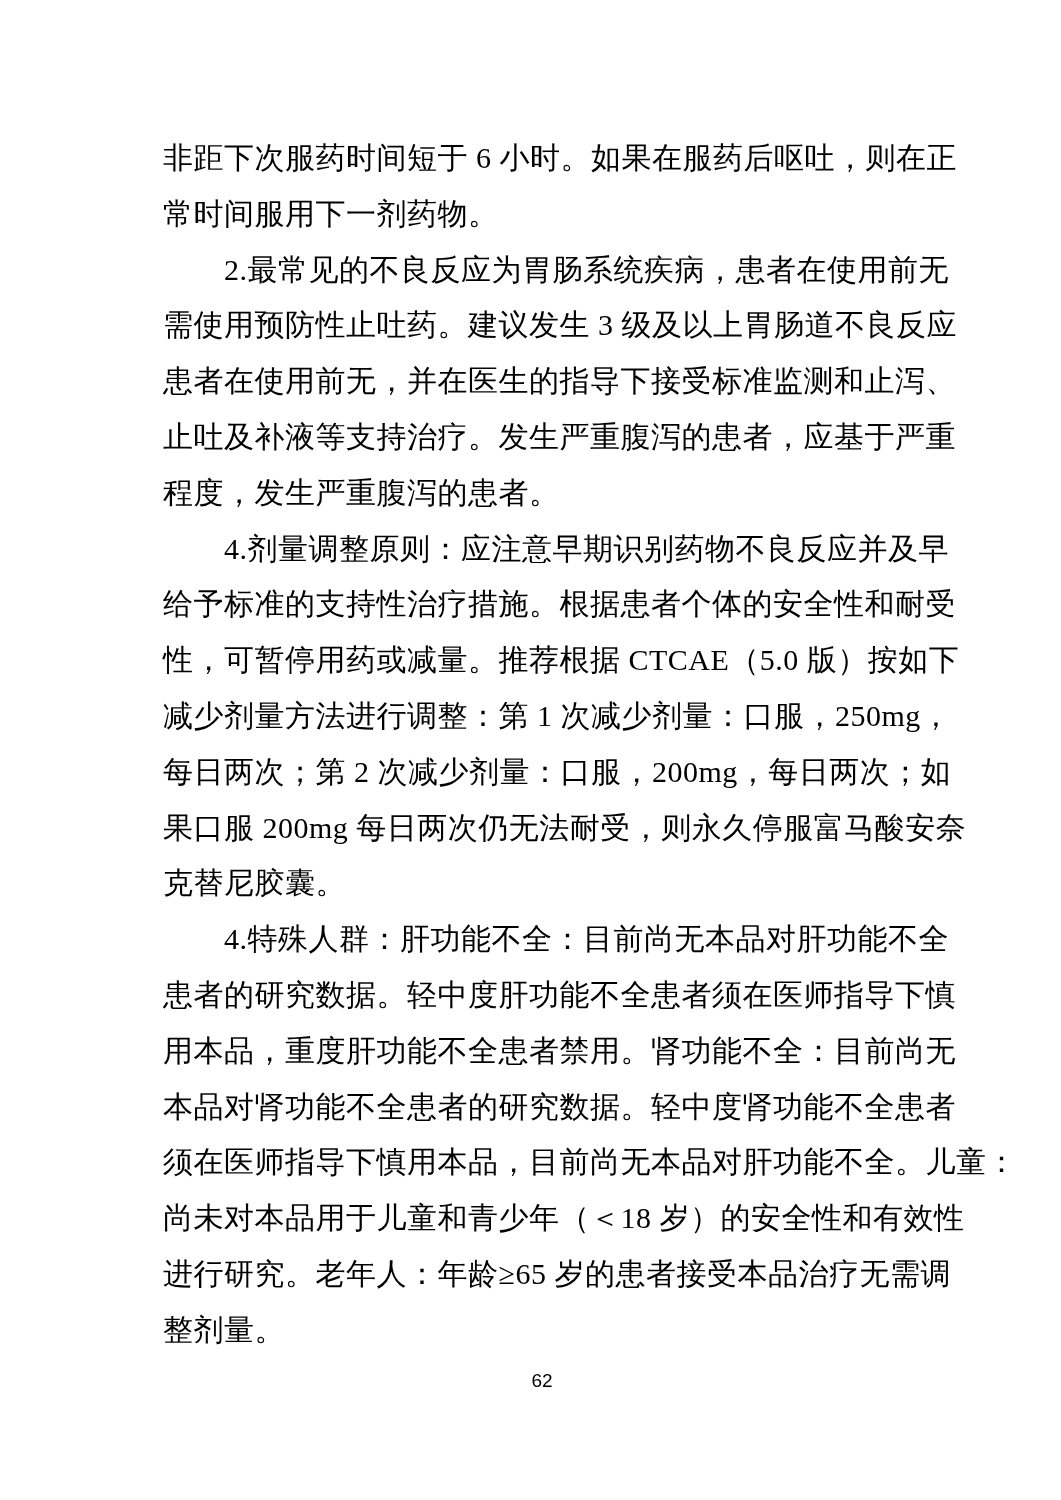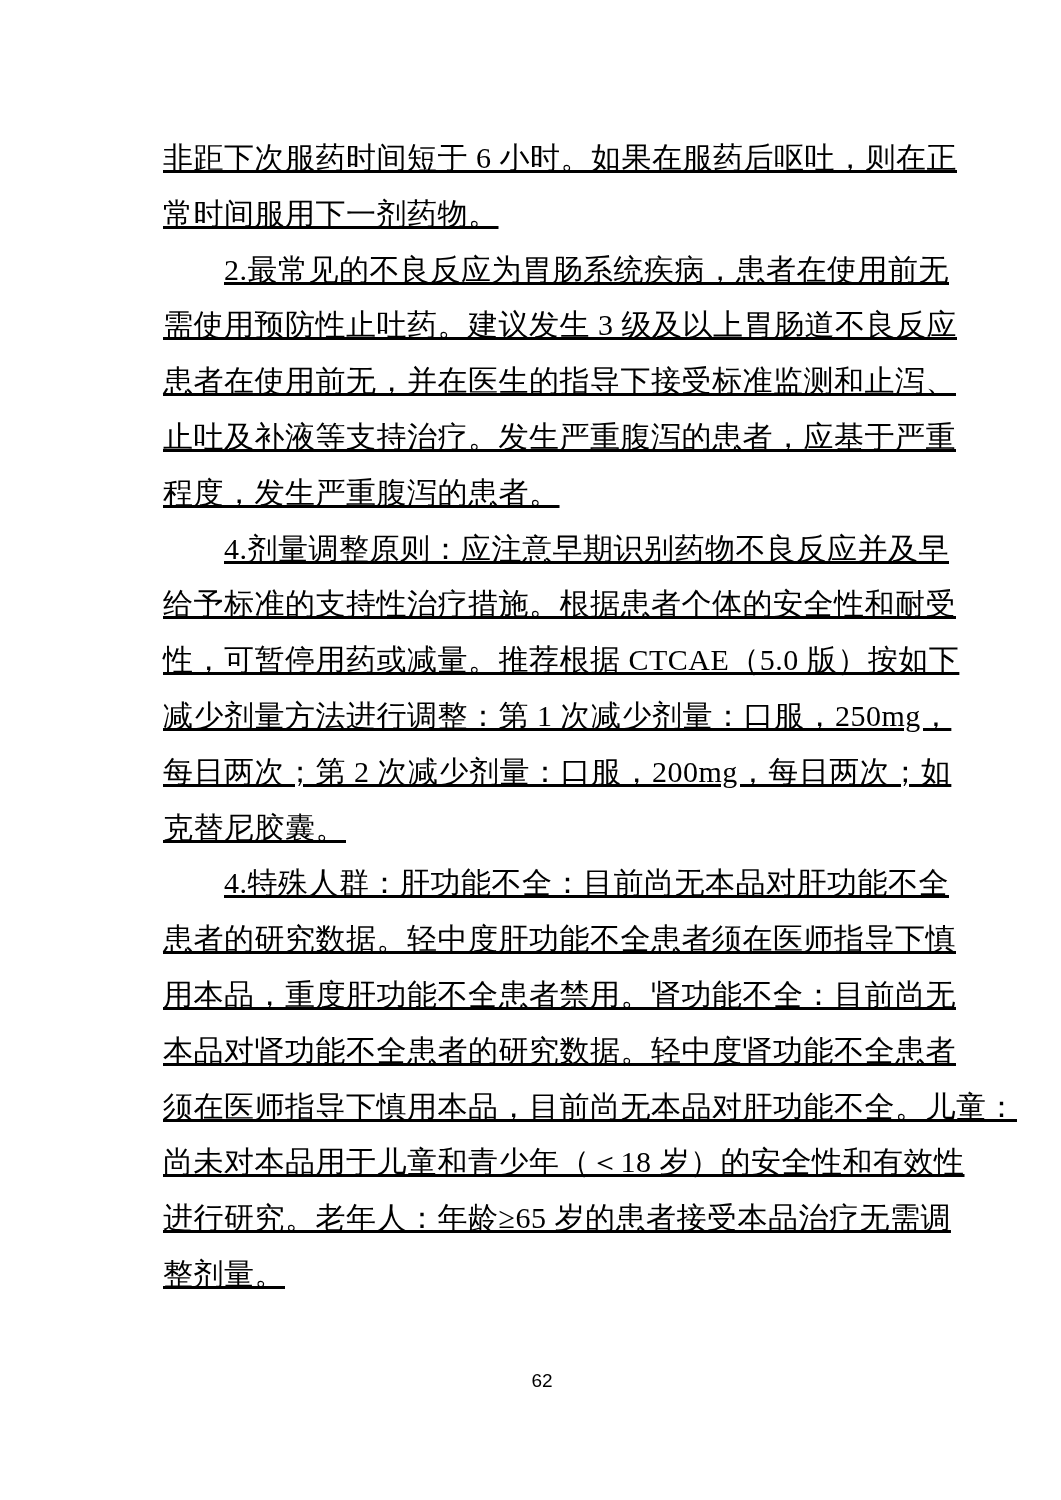--- a/index.html
+++ b/index.html
@@ -14,21 +14,20 @@
     width: 1061px;
     height: 1500px;
     background: #ffffff;
     overflow: hidden;
   }
   .doc-body {
     position: absolute;
     left: 163px;
     top: 130px;
     width: 736px;
-    text-decoration: underline;
   }
   .line {
     font-size: 30px;
     line-height: 55.8px;
     height: 55.8px;
     white-space: nowrap;
     text-align: justify;
     text-align-last: justify;
     letter-spacing: 0.5px;
   }
@@ -60,20 +59,21 @@
       <div class="line indent">2.最常见的不良反应为胃肠系统疾病，患者在使用前无</div>
       <div class="line">需使用预防性止吐药。建议发生 3 级及以上胃肠道不良反应</div>
       <div class="line">患者在使用前无，并在医生的指导下接受标准监测和止泻、</div>
       <div class="line">止吐及补液等支持治疗。发生严重腹泻的患者，应基于严重</div>
       <div class="line end">程度，发生严重腹泻的患者。</div>
       <div class="line indent">4.剂量调整原则：应注意早期识别药物不良反应并及早</div>
       <div class="line">给予标准的支持性治疗措施。根据患者个体的安全性和耐受</div>
       <div class="line">性，可暂停用药或减量。推荐根据 CTCAE（5.0 版）按如下</div>
       <div class="line">减少剂量方法进行调整：第 1 次减少剂量：口服，250mg，</div>
       <div class="line">每日两次；第 2 次减少剂量：口服，200mg，每日两次；如</div>
+      <div class="line">果口服 200mg 每日两次仍无法耐受，则永久停服富马酸安奈</div>
       <div class="line end">克替尼胶囊。</div>
       <div class="line indent">4.特殊人群：肝功能不全：目前尚无本品对肝功能不全</div>
       <div class="line">患者的研究数据。轻中度肝功能不全患者须在医师指导下慎</div>
       <div class="line">用本品，重度肝功能不全患者禁用。肾功能不全：目前尚无</div>
       <div class="line">本品对肾功能不全患者的研究数据。轻中度肾功能不全患者</div>
       <div class="line">须在医师指导下慎用本品，目前尚无本品对肝功能不全。儿童：</div>
       <div class="line">尚未对本品用于儿童和青少年（＜18 岁）的安全性和有效性</div>
       <div class="line">进行研究。老年人：年龄≥65 岁的患者接受本品治疗无需调</div>
       <div class="line end">整剂量。</div>
     </div>

